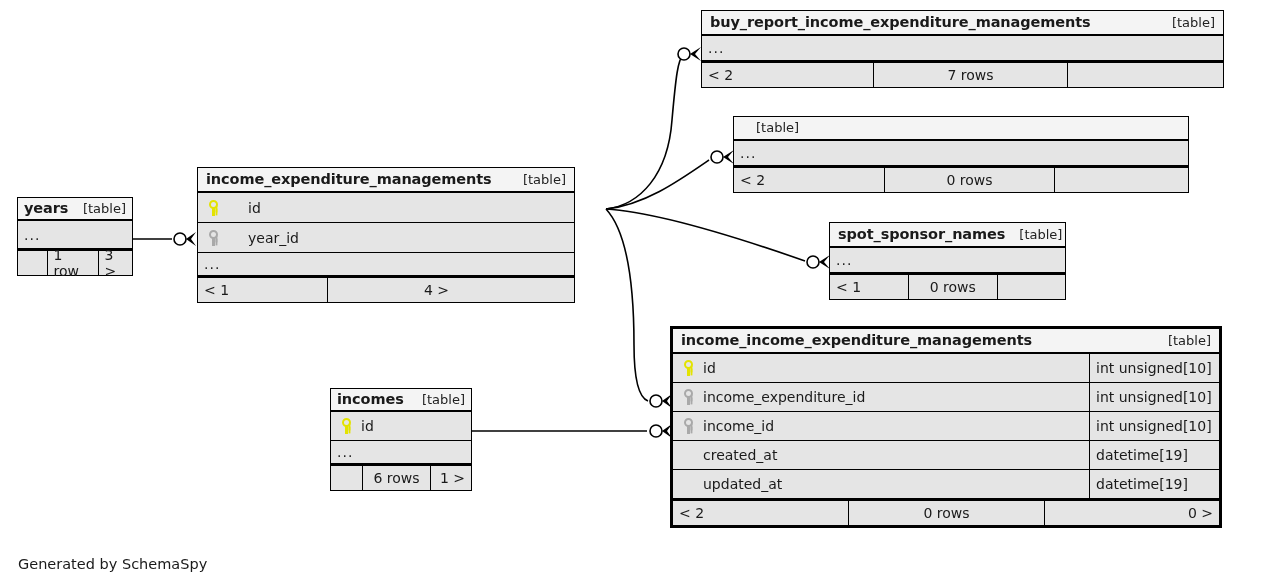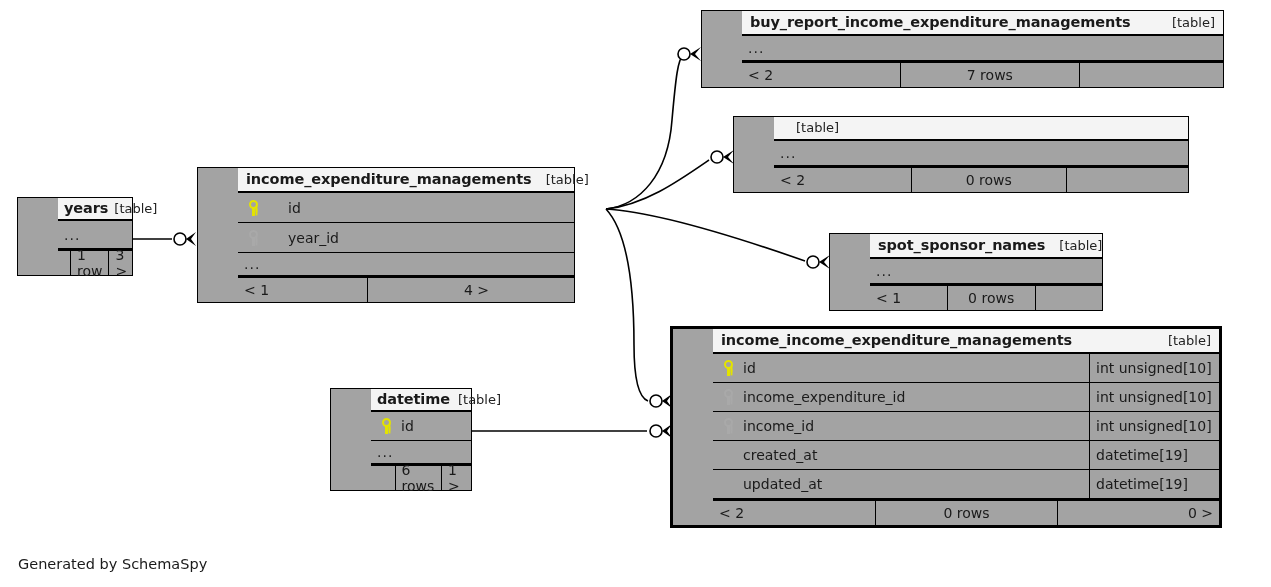--- a/index.html
+++ b/index.html
@@ -9,25 +9,24 @@
     position:relative;overflow:hidden;
   }
   #canvas{position:absolute;inset:0;}
 
   
   #edges{position:absolute;left:0;top:0;width:1271px;height:587px;
          pointer-events:none;z-index:1;}
 
   
   .tbl{
-    position:absolute;z-index:2;background:#a3a3a3;
+    position:absolute;z-index:2;background:#e5e5e5;
     border:1px solid #000000;
     box-sizing:border-box;
     color:#1a1a1a;
-    padding-left:40px;
   }
   .tbl.focal{border:3px solid #000000;}
 
   .thead{
     background:#f4f4f4;
     border-bottom:2px solid #000000;
     display:flex;align-items:center;justify-content:space-between;
     padding:3px 8px 4px 8px;
     box-sizing:border-box;
     white-space:nowrap;
@@ -191,38 +190,38 @@
     <div class="row" style="height:25px;">
       <span class="ellipsis">...</span>
     </div>
     <div class="tfoot">
       <div class="f-left" style="width:151px;">&lt; 2</div>
       <div class="f-mid" style="width:170px;">0 rows</div>
       <div class="f-right" style="width:133px;"></div>
     </div>
   </div>
 
-  <div class="tbl" style="left:829px;top:222px;width:274px;margin-top:11px;">
+  <div class="tbl" style="left:829px;top:222px;width:237px;">
     <div class="thead">
       <span class="tname">spot_sponsor_names</span>
       <span class="ttag">[table]</span>
     </div>
     <div class="row" style="height:25px;">
       <span class="ellipsis">...</span>
     </div>
     <div class="tfoot">
       <div class="f-left" style="width:88px;">&lt; 1</div>
       <div class="f-mid" style="width:100px;">0 rows</div>
       <div class="f-right" style="width:75px;"></div>
     </div>
   </div>
 
   <div class="tbl" style="left:330px;top:388px;width:142px;">
     <div class="thead" style="padding:2px 6px 3px 6px;">
-      <span class="tname">datetime</span>
+      <span class="tname">incomes</span>
       <span class="ttag" style="padding-left:8px;">[table]</span>
     </div>
     <div class="row" style="height:29px;">
       <span class="colname">
         <span class="key pk"></span>
         <span>id</span>
       </span>
     </div>
     <div class="row" style="height:23px;">
       <span class="ellipsis">...</span>

